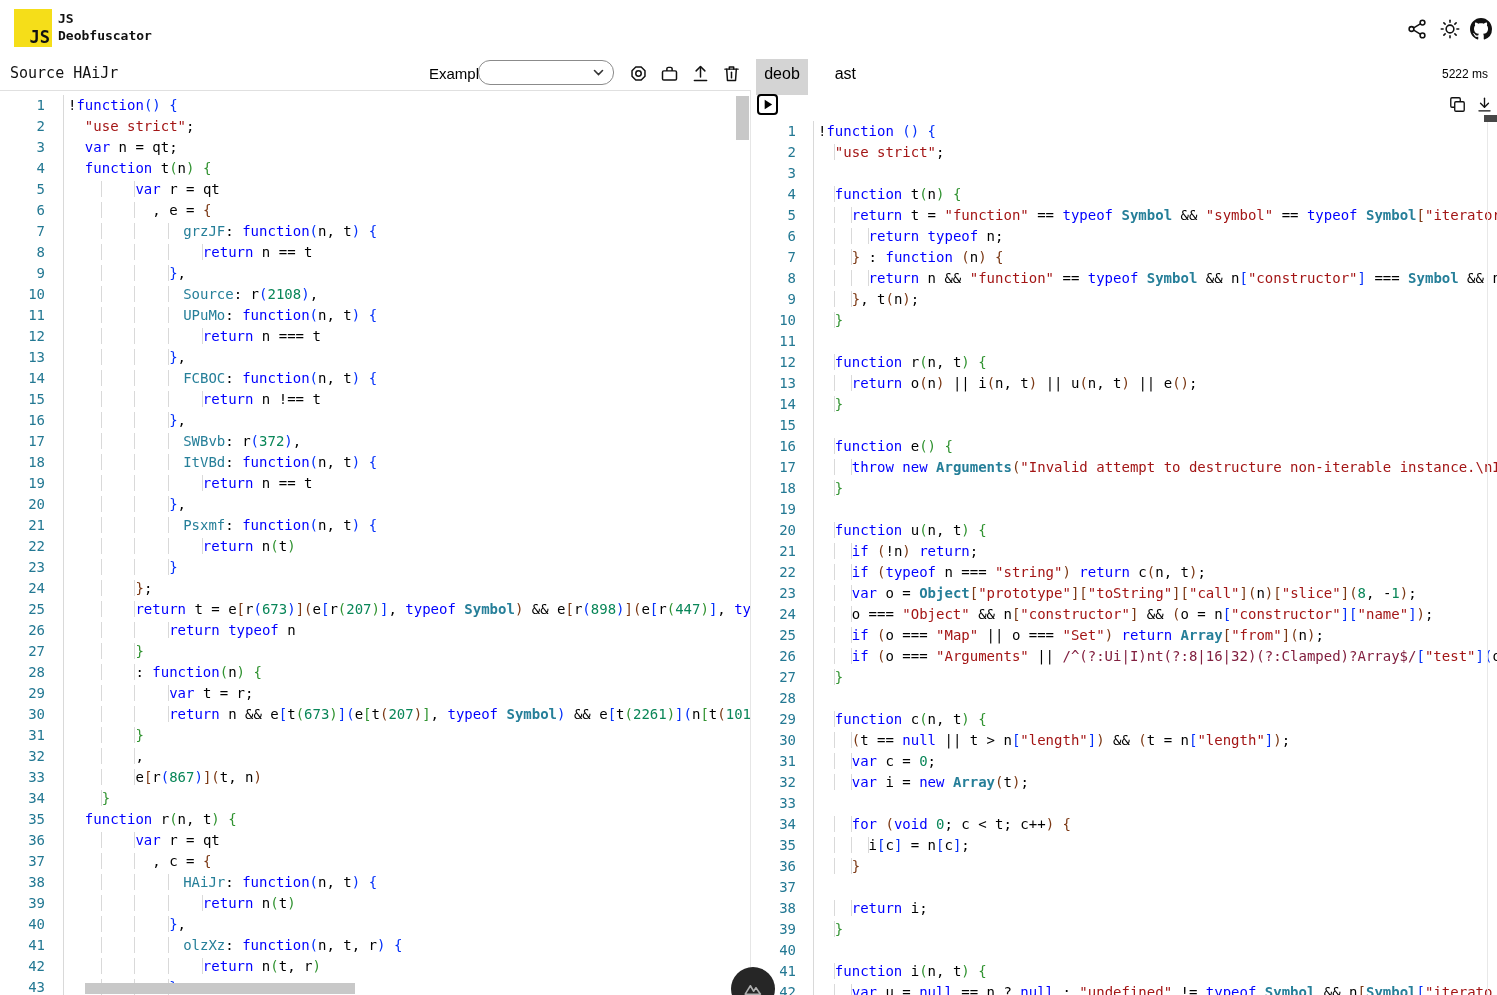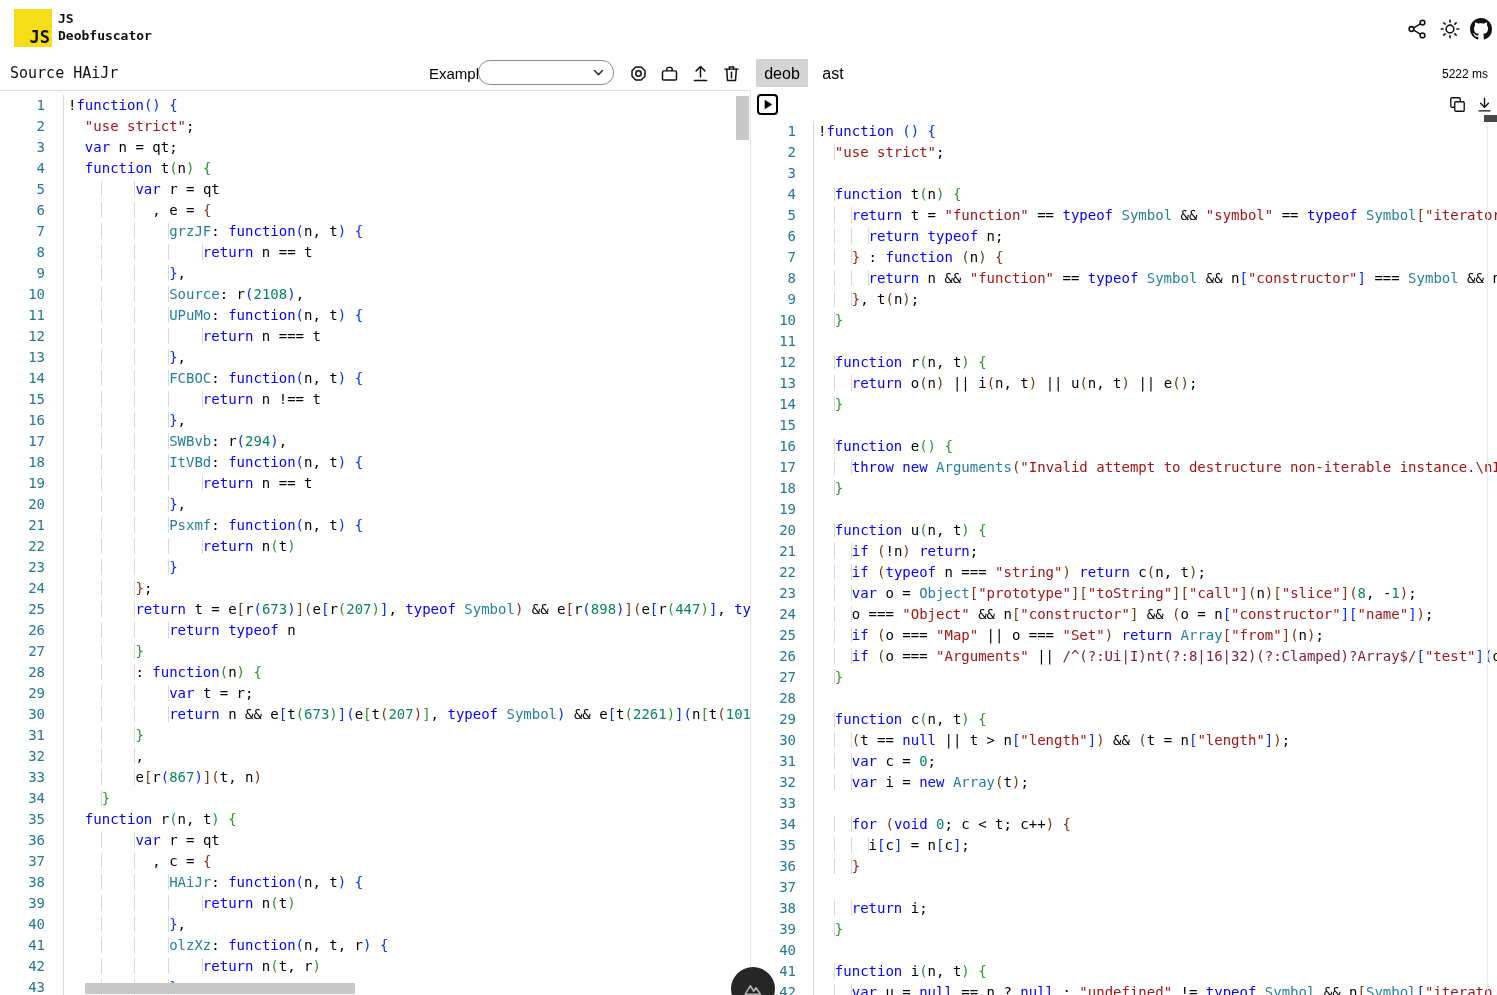--- a/index.html
+++ b/index.html
@@ -23,23 +23,23 @@
   #example-label { position:absolute; left:408px; top:65px; font-size:15px;margin-left:21px; }
   #example-select { position:absolute; left:478px; top:60px; width:136px; height:25px; border:1px solid #8b8b8b;
                     border-radius:12px; background:#fff; display:flex; align-items:center; justify-content:flex-end;
                     padding-right:9px; cursor:pointer; }
   .tool-btn { position:absolute; top:61px; width:24px; height:24px; background:none; border:none; cursor:pointer;
               display:flex; align-items:center; justify-content:center; }
   #toolbar-underline { position:absolute; left:0; top:90px; width:750px; height:1px; background:#e0e0e0; }
   #pane-divider { position:absolute; left:750px; top:90px; width:1px; height:905px; background:#e6e6e6; }
 
   
-  .tab { position:absolute; top:59px; height:28px; line-height:30px; text-align:center; font-size:16px; cursor:pointer; }
+  .tab { position:absolute; top:59px; height:36px; line-height:30px; text-align:center; font-size:16px; cursor:pointer; }
   #tab-deob { left:756px; width:52px; background:var(--tab_active_bg); }
-  #tab-ast  { left:810px; width:46px; }
+  #tab-ast  { left:810px; width:46px;text-align:right; }
   #run-time { position:absolute; right:9px; top:60px; font-size:12px; line-height:28px; }
   #run-button { position:absolute; left:757px; top:94px; width:21px; height:21px; background:#fff;
                 border:2px solid #000; border-radius:4px; cursor:pointer; display:flex; align-items:center; justify-content:center; }
   #copy-button { position:absolute; left:1448px; top:94px; width:20px; height:20px; background:none; border:none; cursor:pointer; }
   #download-button { position:absolute; left:1475px; top:94px; width:20px; height:20px; background:none; border:none; cursor:pointer; }
 
   
   .editor { position:absolute; overflow:hidden; background:#fff;
             font-family:"DejaVu Sans Mono", monospace; font-size:14px; line-height:21px; }
   #left-editor  { left:0px;   top:92px;  width:750px; height:903px; padding-top:3px; }
@@ -49,21 +49,21 @@
   #left-editor  .ed-gut { width:45px; }
   #right-editor .ed-gut { width:26px; }
   .ed-code { white-space:pre; }
   #left-editor  .ed-code { padding-left:23px; }
   #right-editor .ed-code { padding-left:22px;text-align:center; }
   .guide0 { position:absolute; top:3px; bottom:0; width:1px; background:var(--guide); }
   #left-editor  .guide0 { left:63px; }
   #right-editor .guide0 { left:43px; }
 
   .tk-k { color:var(--kw); } .tk-s { color:var(--str); } .tk-n { color:var(--num); }
-  .tk-p { color:var(--prop); } .tk-t { color:var(--type); } .tk-d { color:var(--plain); }
+  .tk-p { color:var(--prop);margin-left:14px; } .tk-t { color:var(--type);font-weight:bold; } .tk-d { color:var(--plain); }
   .tk-rx { color:var(--regex); }
   .tk-b1 { color:var(--bracket1); } .tk-b2 { color:var(--bracket2); } .tk-b3 { color:var(--bracket3); }
   #left-editor .tk-w  { background-image:repeating-linear-gradient(90deg, transparent 0, transparent calc(4ch - 1px), var(--guide) calc(4ch - 1px), var(--guide) 4ch); }
   #right-editor .tk-w { background-image:repeating-linear-gradient(90deg, transparent 0, transparent calc(2ch - 1px), var(--guide) calc(2ch - 1px), var(--guide) 2ch); }
 
   
   #left-vscroll-thumb { position:absolute; left:736px; top:96px; width:13px; height:44px; background:#c8c8c8; }
   #left-hscroll-thumb { position:absolute; left:85px; top:983px; width:270px; height:11px; background:#c8c8c8; }
   #right-vscroll-track { position:absolute; left:1487px; top:118px; width:1px; height:877px; background:#e8e8e8; }
   #right-vscroll-thumb { position:absolute; left:1484px; top:115px; width:13px; height:7px; background:#474747; }
@@ -187,21 +187,21 @@
       <div class="ed-line"><span class="ed-gut">7</span><span class="ed-code"><span class="tk-w">            </span><span class="tk-p">grzJF</span><span class="tk-d">: </span><span class="tk-k">function</span><span class="tk-b1">(</span><span class="tk-d">n, t</span><span class="tk-b1">)</span><span class="tk-d"> </span><span class="tk-b1">{</span></span></div>
       <div class="ed-line"><span class="ed-gut">8</span><span class="ed-code"><span class="tk-w">                </span><span class="tk-k">return</span><span class="tk-d"> n == t</span></span></div>
       <div class="ed-line"><span class="ed-gut">9</span><span class="ed-code"><span class="tk-w">            </span><span class="tk-b1">}</span><span class="tk-d">,</span></span></div>
       <div class="ed-line"><span class="ed-gut">10</span><span class="ed-code"><span class="tk-w">            </span><span class="tk-p">Source</span><span class="tk-d">: r</span><span class="tk-b1">(</span><span class="tk-n">2108</span><span class="tk-b1">)</span><span class="tk-d">,</span></span></div>
       <div class="ed-line"><span class="ed-gut">11</span><span class="ed-code"><span class="tk-w">            </span><span class="tk-p">UPuMo</span><span class="tk-d">: </span><span class="tk-k">function</span><span class="tk-b1">(</span><span class="tk-d">n, t</span><span class="tk-b1">)</span><span class="tk-d"> </span><span class="tk-b1">{</span></span></div>
       <div class="ed-line"><span class="ed-gut">12</span><span class="ed-code"><span class="tk-w">                </span><span class="tk-k">return</span><span class="tk-d"> n === t</span></span></div>
       <div class="ed-line"><span class="ed-gut">13</span><span class="ed-code"><span class="tk-w">            </span><span class="tk-b1">}</span><span class="tk-d">,</span></span></div>
       <div class="ed-line"><span class="ed-gut">14</span><span class="ed-code"><span class="tk-w">            </span><span class="tk-p">FCBOC</span><span class="tk-d">: </span><span class="tk-k">function</span><span class="tk-b1">(</span><span class="tk-d">n, t</span><span class="tk-b1">)</span><span class="tk-d"> </span><span class="tk-b1">{</span></span></div>
       <div class="ed-line"><span class="ed-gut">15</span><span class="ed-code"><span class="tk-w">                </span><span class="tk-k">return</span><span class="tk-d"> n !== t</span></span></div>
       <div class="ed-line"><span class="ed-gut">16</span><span class="ed-code"><span class="tk-w">            </span><span class="tk-b1">}</span><span class="tk-d">,</span></span></div>
-      <div class="ed-line"><span class="ed-gut">17</span><span class="ed-code"><span class="tk-w">            </span><span class="tk-p">SWBvb</span><span class="tk-d">: r</span><span class="tk-b1">(</span><span class="tk-n">294</span><span class="tk-b1">)</span><span class="tk-d">,</span></span></div>
+      <div class="ed-line"><span class="ed-gut">17</span><span class="ed-code"><span class="tk-w">            </span><span class="tk-p">SWBvb</span><span class="tk-d">: r</span><span class="tk-b1">(</span><span class="tk-n">372</span><span class="tk-b1">)</span><span class="tk-d">,</span></span></div>
       <div class="ed-line"><span class="ed-gut">18</span><span class="ed-code"><span class="tk-w">            </span><span class="tk-p">ItVBd</span><span class="tk-d">: </span><span class="tk-k">function</span><span class="tk-b1">(</span><span class="tk-d">n, t</span><span class="tk-b1">)</span><span class="tk-d"> </span><span class="tk-b1">{</span></span></div>
       <div class="ed-line"><span class="ed-gut">19</span><span class="ed-code"><span class="tk-w">                </span><span class="tk-k">return</span><span class="tk-d"> n == t</span></span></div>
       <div class="ed-line"><span class="ed-gut">20</span><span class="ed-code"><span class="tk-w">            </span><span class="tk-b1">}</span><span class="tk-d">,</span></span></div>
       <div class="ed-line"><span class="ed-gut">21</span><span class="ed-code"><span class="tk-w">            </span><span class="tk-p">Psxmf</span><span class="tk-d">: </span><span class="tk-k">function</span><span class="tk-b1">(</span><span class="tk-d">n, t</span><span class="tk-b1">)</span><span class="tk-d"> </span><span class="tk-b1">{</span></span></div>
       <div class="ed-line"><span class="ed-gut">22</span><span class="ed-code"><span class="tk-w">                </span><span class="tk-k">return</span><span class="tk-d"> n</span><span class="tk-b2">(</span><span class="tk-d">t</span><span class="tk-b2">)</span></span></div>
       <div class="ed-line"><span class="ed-gut">23</span><span class="ed-code"><span class="tk-w">            </span><span class="tk-b1">}</span></span></div>
       <div class="ed-line"><span class="ed-gut">24</span><span class="ed-code"><span class="tk-w">        </span><span class="tk-b3">}</span><span class="tk-d">;</span></span></div>
       <div class="ed-line"><span class="ed-gut">25</span><span class="ed-code"><span class="tk-w">        </span><span class="tk-k">return</span><span class="tk-d"> t = e</span><span class="tk-b3">[</span><span class="tk-d">r</span><span class="tk-b1">(</span><span class="tk-n">673</span><span class="tk-b1">)</span><span class="tk-b3">]</span><span class="tk-b3">(</span><span class="tk-d">e</span><span class="tk-b1">[</span><span class="tk-d">r</span><span class="tk-b2">(</span><span class="tk-n">207</span><span class="tk-b2">)</span><span class="tk-b1">]</span><span class="tk-d">, </span><span class="tk-k">typeof</span><span class="tk-d"> </span><span class="tk-t">Symbol</span><span class="tk-b3">)</span><span class="tk-d"> &amp;&amp; e</span><span class="tk-b3">[</span><span class="tk-d">r</span><span class="tk-b1">(</span><span class="tk-n">898</span><span class="tk-b1">)</span><span class="tk-b3">]</span><span class="tk-b3">(</span><span class="tk-d">e</span><span class="tk-b1">[</span><span class="tk-d">r</span><span class="tk-b2">(</span><span class="tk-n">447</span><span class="tk-b2">)</span><span class="tk-b1">]</span><span class="tk-d">, </span><span class="tk-k">type</span></span></div>
       <div class="ed-line"><span class="ed-gut">26</span><span class="ed-code"><span class="tk-w">            </span><span class="tk-k">return</span><span class="tk-d"> </span><span class="tk-k">typeof</span><span class="tk-d"> n</span></span></div>
       <div class="ed-line"><span class="ed-gut">27</span><span class="ed-code"><span class="tk-w">        </span><span class="tk-b2">}</span></span></div>

